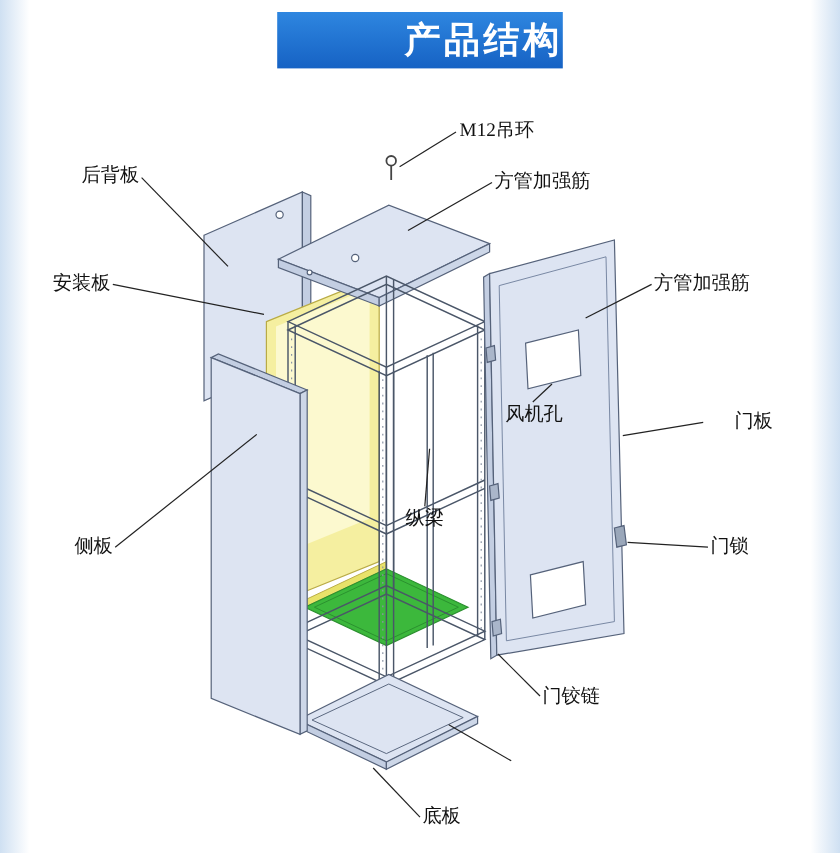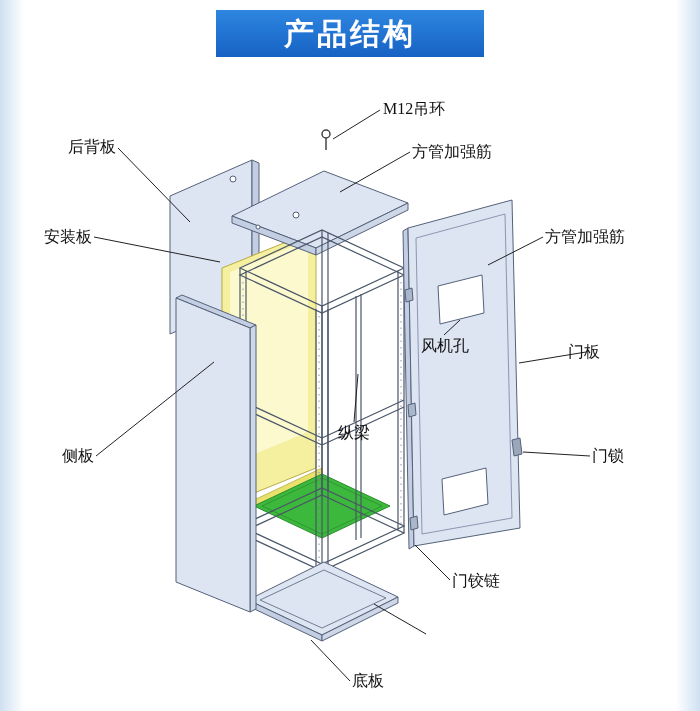--- a/index.html
+++ b/index.html
@@ -7,23 +7,23 @@
   body {
     font-family:"Liberation Sans","DejaVu Sans",sans-serif;
     background:#fff;
   }
   .page {
     position:relative; width:700px; height:711px; overflow:hidden;
     background:linear-gradient(90deg,#cfe0f2 0%,#ffffff 3.5%,#ffffff 96.5%,#cfe0f2 100%);
   }
   .header-banner {
     position:absolute; top:10px; left:50%; transform:translateX(-50%);
-    width:268px; height:47px;
+    width:238px; height:47px;
     background:linear-gradient(180deg,#2e86e0 0%,#1662c4 100%);
-    display:flex; align-items:center; justify-content:center;
+    display:flex; align-items:center; justify-content:flex-end;
   }
   .header-banner h1 {
     color:#ffffff; font-size:30px; font-weight:bold; letter-spacing:3px;
     line-height:1; white-space:nowrap;
   }
   .drawing { position:absolute; left:0; top:0; }
   .lbl {
     position:absolute; font-size:16px; color:#111; white-space:nowrap;
     line-height:18px;
     font-family:Liberation Serif, serif;
@@ -134,20 +134,20 @@
       <line x1="350" y1="681" x2="311" y2="640"></line>
     </g>
   </svg>
 
   <div class="lbl" style="left:383px;top:100px">M12吊环</div>
   <div class="lbl" style="left:68px;top:138px">后背板</div>
   <div class="lbl" style="left:412px;top:143px">方管加强筋</div>
   <div class="lbl" style="left:44px;top:228px">安装板</div>
   <div class="lbl" style="left:545px;top:228px">方管加强筋</div>
   <div class="lbl" style="left:421px;top:337px">风机孔</div>
-  <div class="lbl" style="left:568px;top:343px">门板</div>
+  <div class="lbl" style="left:612px;top:343px">门板</div>
   <div class="lbl" style="left:338px;top:424px">纵梁</div>
   <div class="lbl" style="left:592px;top:447px">门锁</div>
   <div class="lbl" style="left:62px;top:447px">侧板</div>
   <div class="lbl" style="left:452px;top:572px">门铰链</div>
   <div class="lbl" style="left:352px;top:672px">底板</div>
 
 </div>
 
 </body></html>

